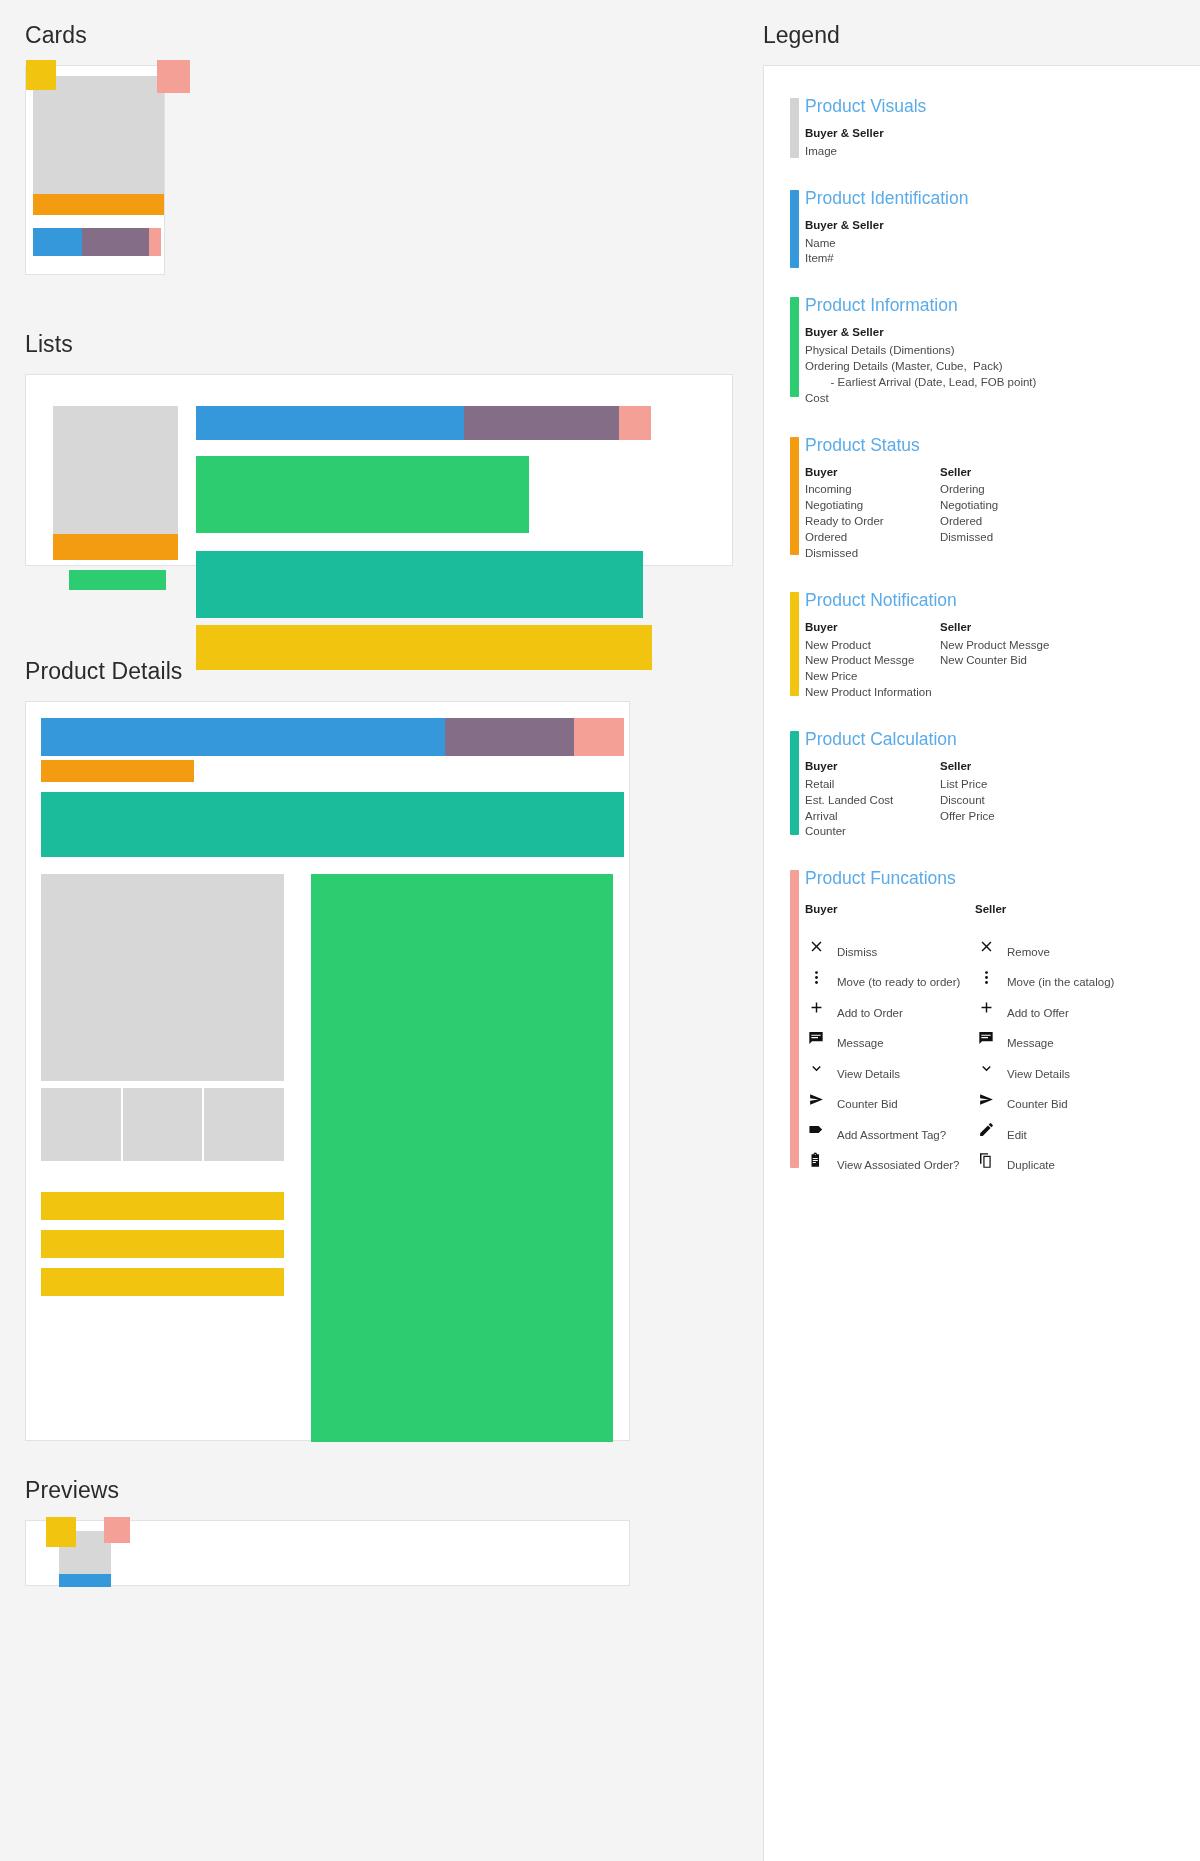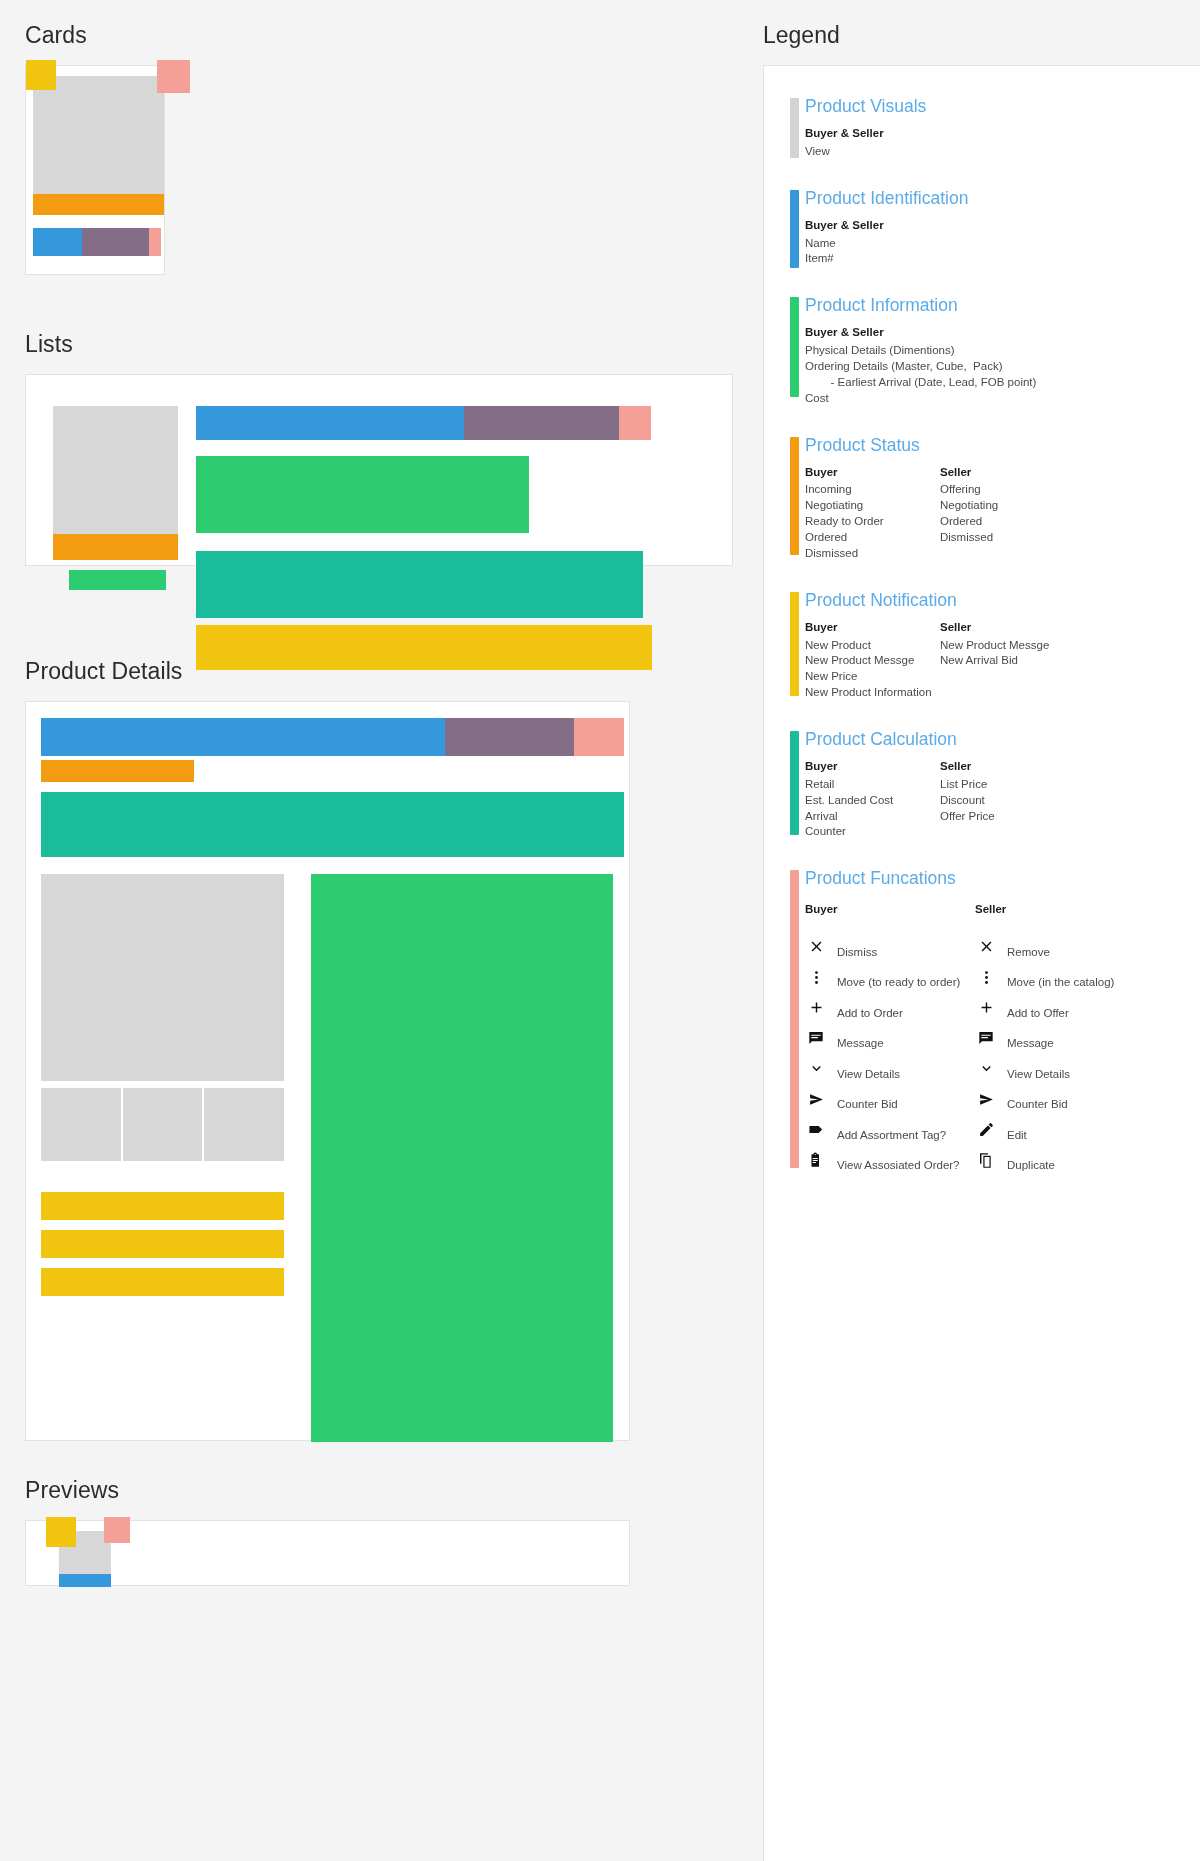--- a/index.html
+++ b/index.html
@@ -284,21 +284,21 @@
   <div class="right-col">
     <div class="legend-heading">Legend</div>
     <div class="legend-panel">
       <div id="legend-groups">
           <div class="legend-group">
             <div class="legend-accent" style="background: rgb(211, 211, 211); height: 60px;"></div>
             <div class="legend-title">Product Visuals</div>
             <div class="legend-cols">
               <div class="legend-col">
                 <div class="col-head">Buyer &amp; Seller</div>
-                <div class="col-line">View</div>
+                <div class="col-line">Image</div>
               </div>
             </div>
           </div>
           <div class="legend-group">
             <div class="legend-accent" style="background: rgb(52, 152, 219); height: 78px;"></div>
             <div class="legend-title">Product Identification</div>
             <div class="legend-cols">
               <div class="legend-col">
                 <div class="col-head">Buyer &amp; Seller</div>
                 <div class="col-line">Name</div>
@@ -326,42 +326,42 @@
               <div class="legend-col">
                 <div class="col-head">Buyer</div>
                 <div class="col-line">Incoming</div>
                 <div class="col-line">Negotiating</div>
                 <div class="col-line">Ready to Order</div>
                 <div class="col-line">Ordered</div>
                 <div class="col-line">Dismissed</div>
               </div>
               <div class="legend-col">
                 <div class="col-head">Seller</div>
-                <div class="col-line">Offering</div>
+                <div class="col-line">Ordering</div>
                 <div class="col-line">Negotiating</div>
                 <div class="col-line">Ordered</div>
                 <div class="col-line">Dismissed</div>
               </div>
             </div>
           </div>
           <div class="legend-group">
             <div class="legend-accent" style="background: rgb(241, 196, 15); height: 104px;"></div>
             <div class="legend-title">Product Notification</div>
             <div class="legend-cols">
               <div class="legend-col">
                 <div class="col-head">Buyer</div>
                 <div class="col-line">New Product</div>
                 <div class="col-line">New Product Messge</div>
                 <div class="col-line">New Price</div>
                 <div class="col-line">New Product Information</div>
               </div>
               <div class="legend-col">
                 <div class="col-head">Seller</div>
                 <div class="col-line">New Product Messge</div>
-                <div class="col-line">New Arrival Bid</div>
+                <div class="col-line">New Counter Bid</div>
               </div>
             </div>
           </div>
           <div class="legend-group">
             <div class="legend-accent" style="background: rgb(26, 188, 156); height: 104px;"></div>
             <div class="legend-title">Product Calculation</div>
             <div class="legend-cols">
               <div class="legend-col">
                 <div class="col-head">Buyer</div>
                 <div class="col-line">Retail</div>

